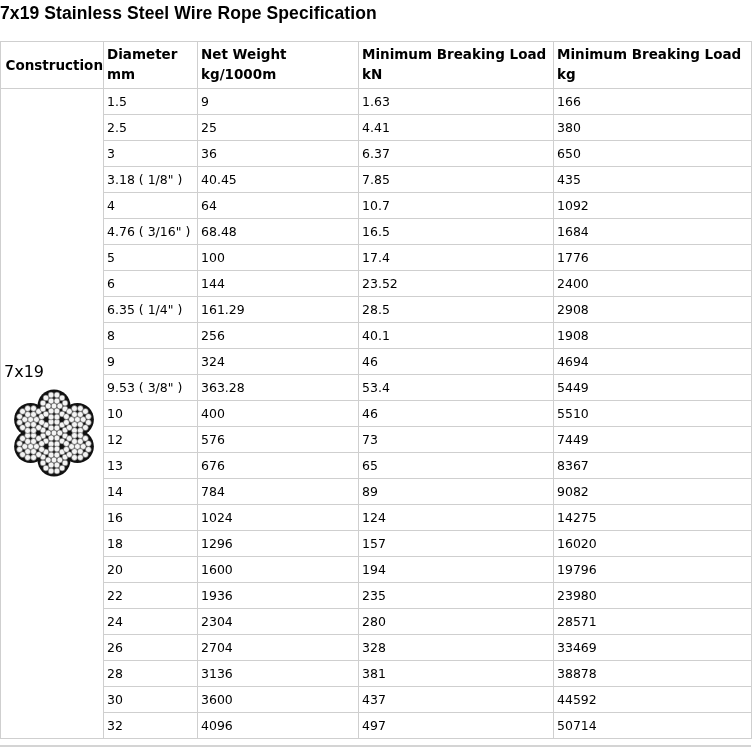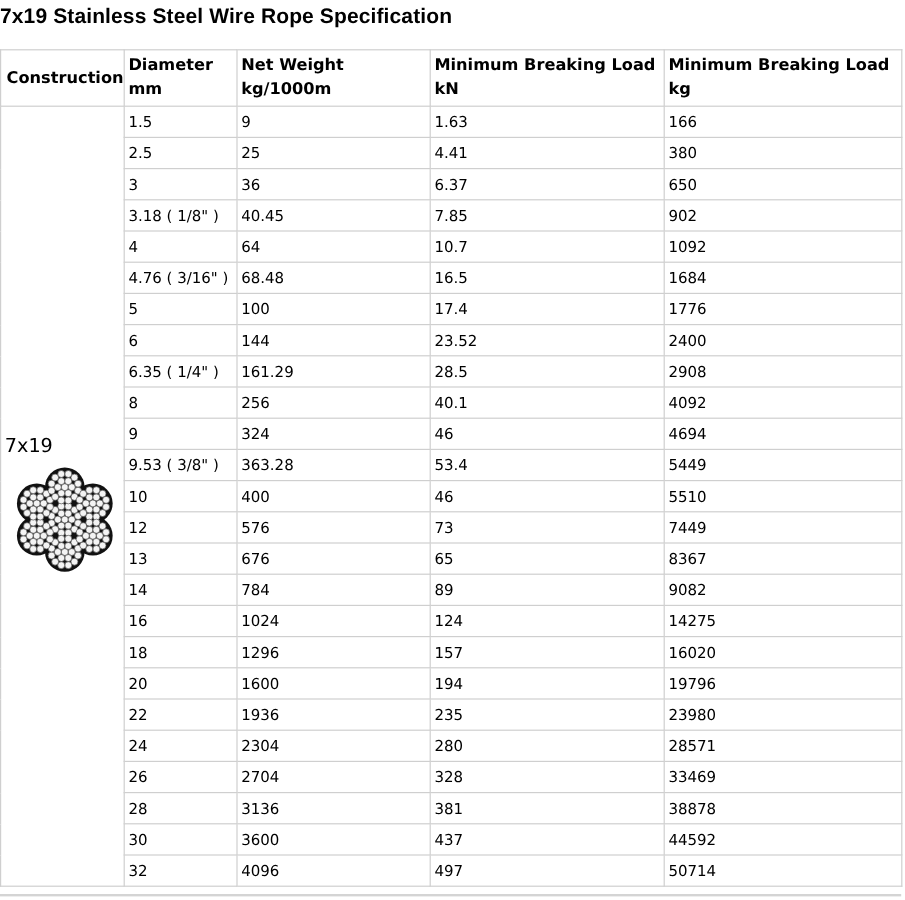--- a/index.html
+++ b/index.html
@@ -198,21 +198,21 @@
       <tr>
         <td>3</td>
         <td>36</td>
         <td>6.37</td>
         <td>650</td>
       </tr>
       <tr>
         <td>3.18 ( 1/8" )</td>
         <td>40.45</td>
         <td>7.85</td>
-        <td>902</td>
+        <td>435</td>
       </tr>
       <tr>
         <td>4</td>
         <td>64</td>
         <td>10.7</td>
         <td>1092</td>
       </tr>
       <tr>
         <td>4.76 ( 3/16" )</td>
         <td>68.48</td>
@@ -234,21 +234,21 @@
       <tr>
         <td>6.35 ( 1/4" )</td>
         <td>161.29</td>
         <td>28.5</td>
         <td>2908</td>
       </tr>
       <tr>
         <td>8</td>
         <td>256</td>
         <td>40.1</td>
-        <td>4092</td>
+        <td>1908</td>
       </tr>
       <tr>
         <td>9</td>
         <td>324</td>
         <td>46</td>
         <td>4694</td>
       </tr>
       <tr>
         <td>9.53 ( 3/8" )</td>
         <td>363.28</td>

